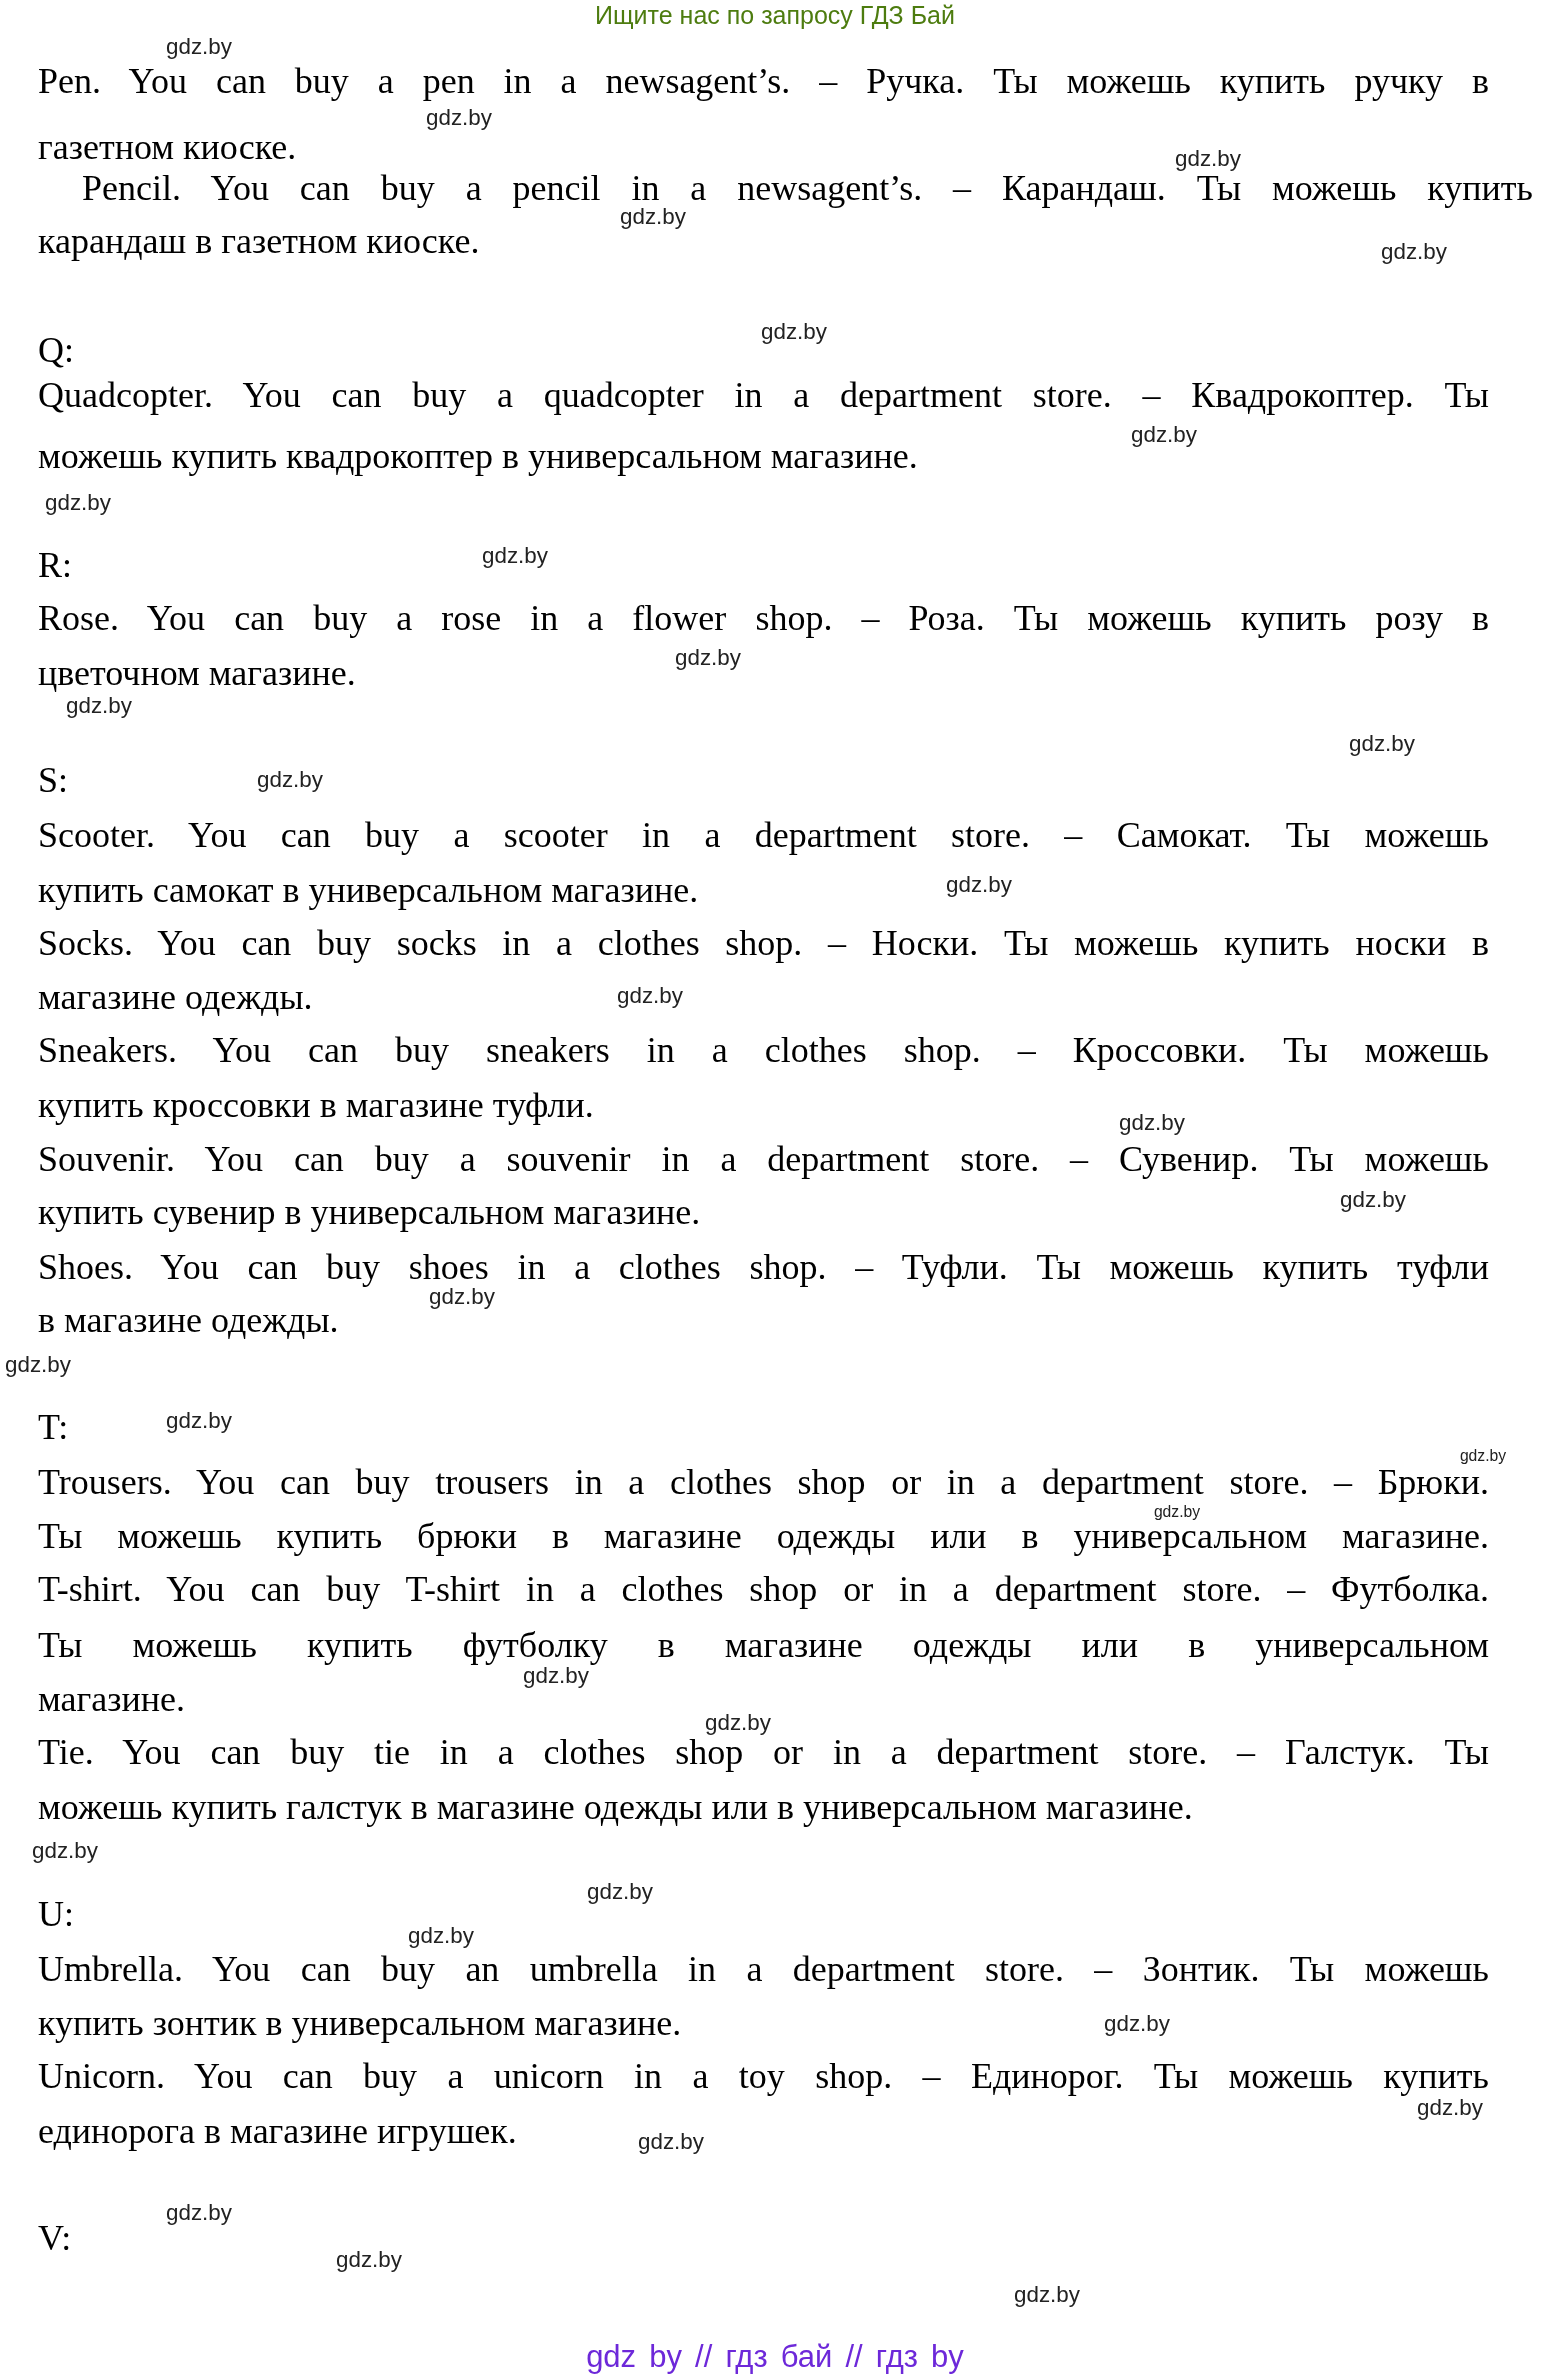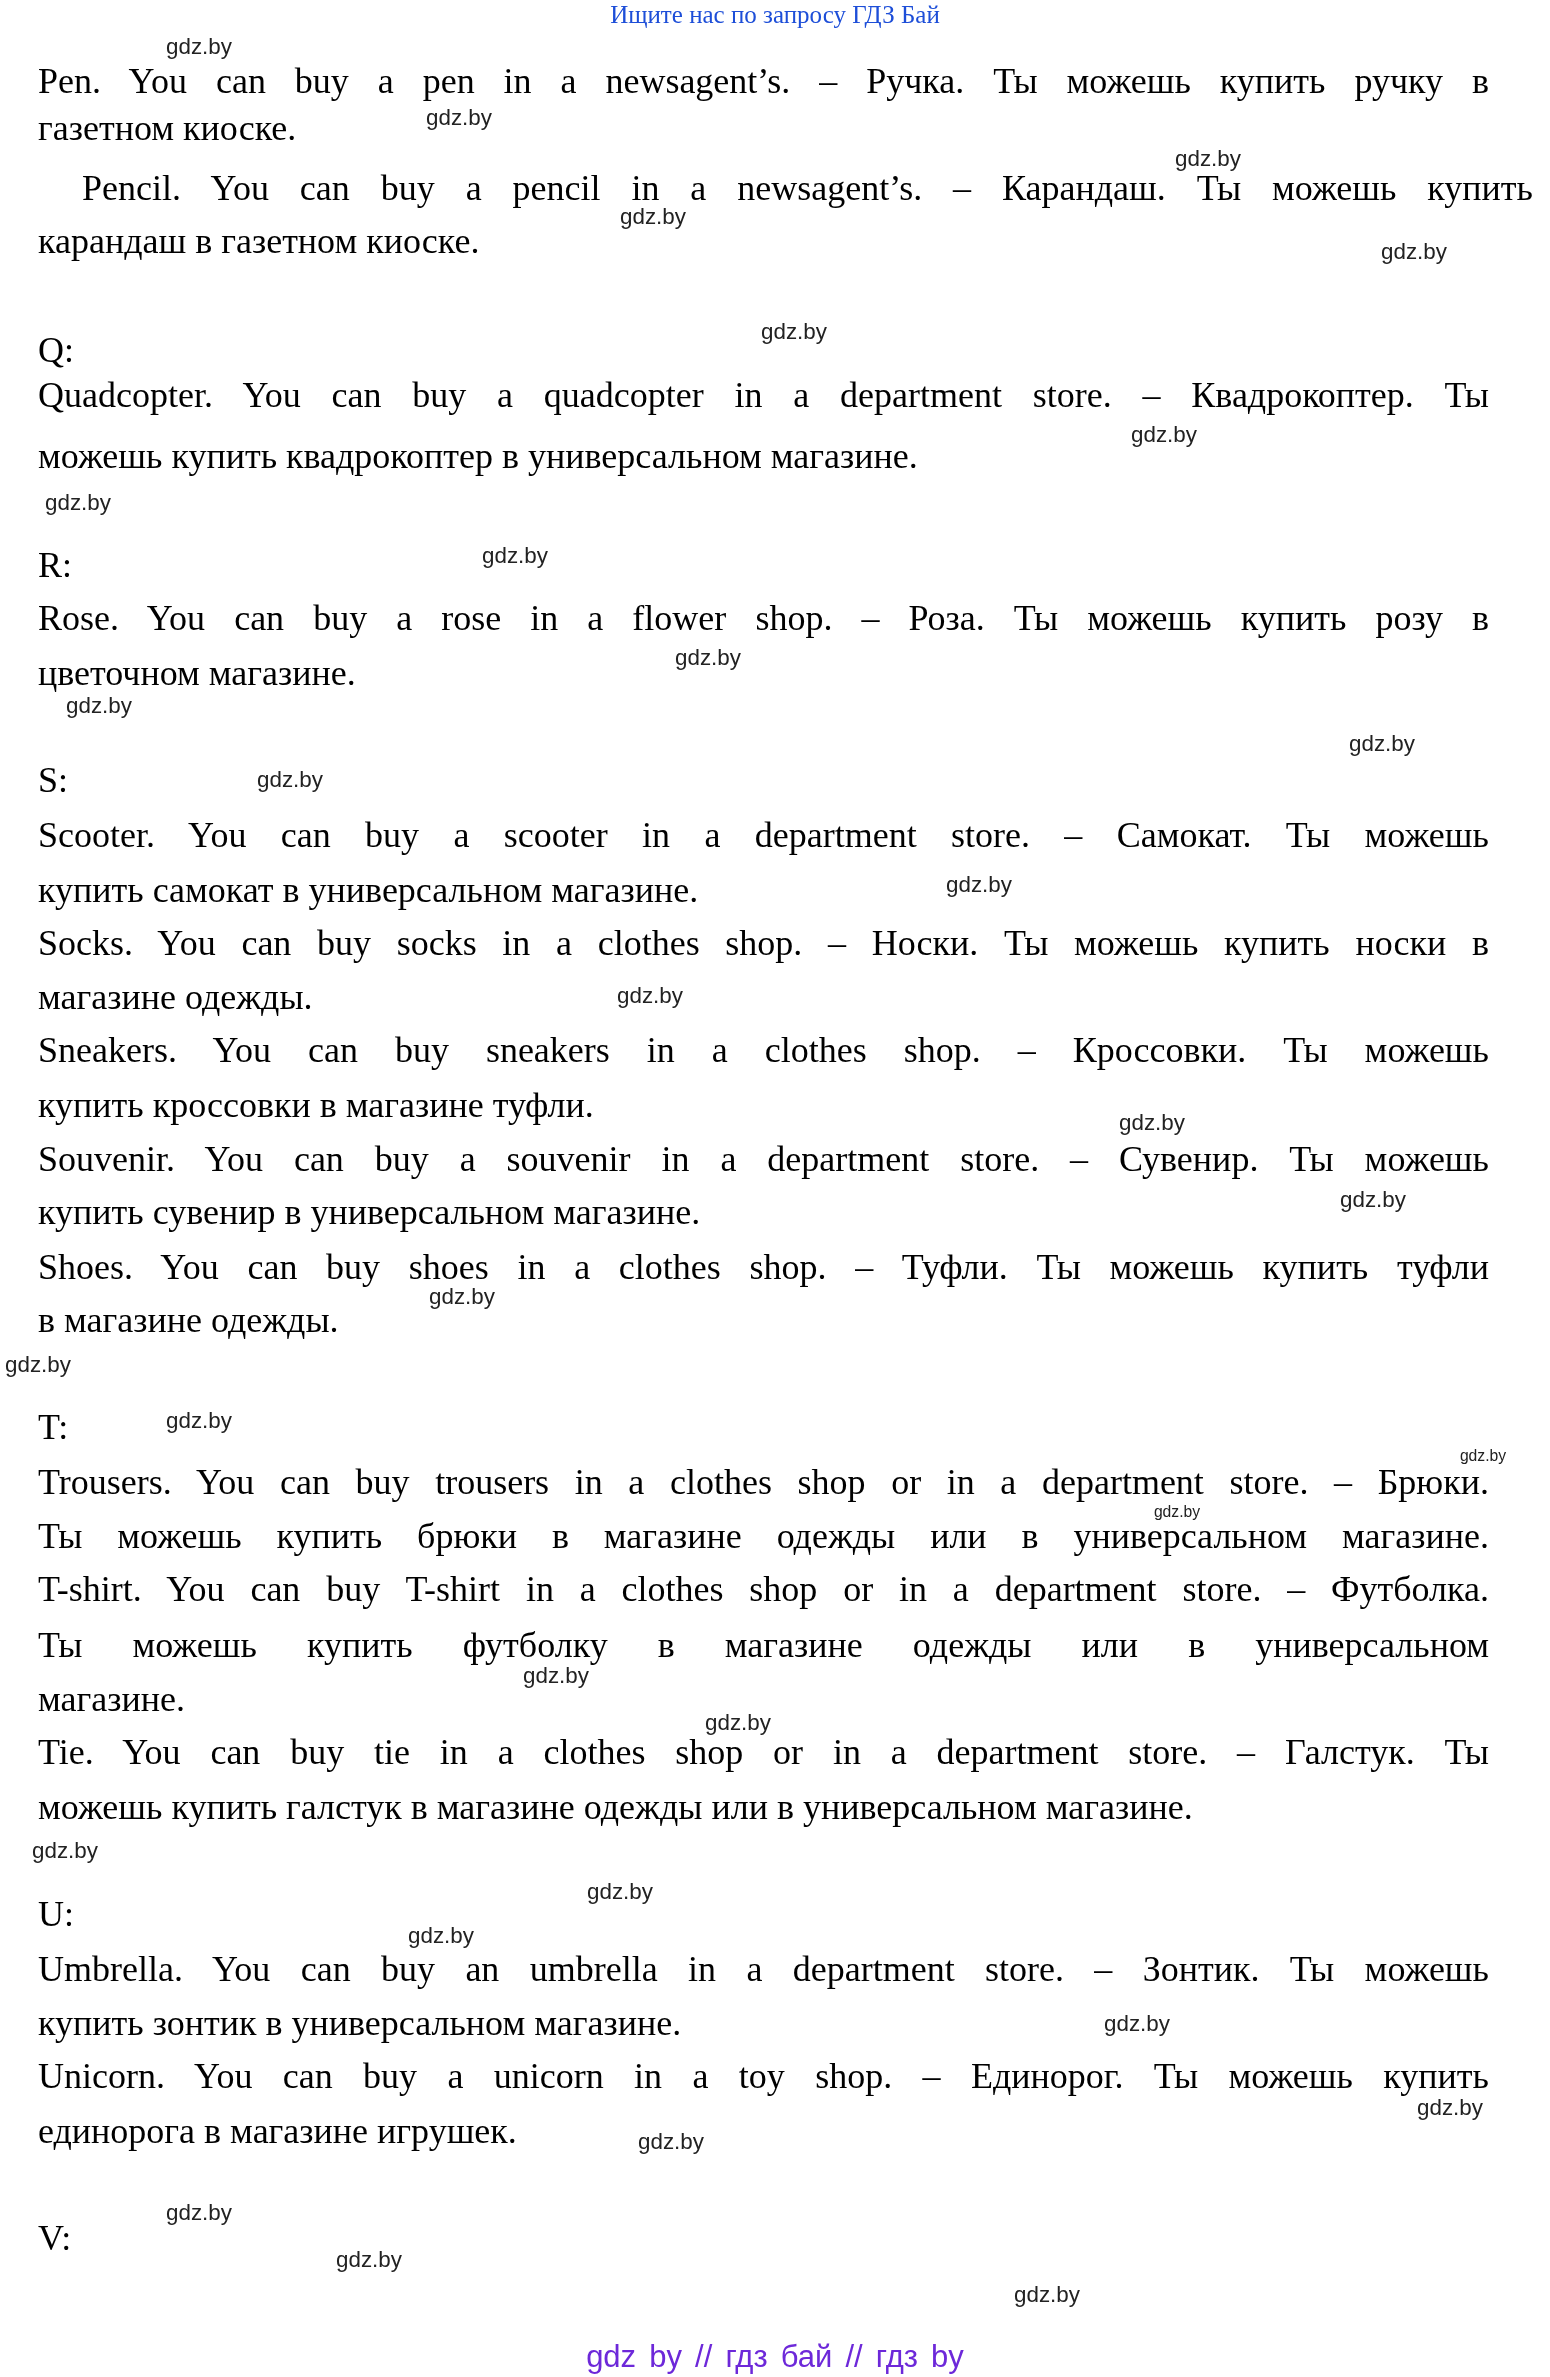--- a/index.html
+++ b/index.html
@@ -1,20 +1,20 @@
 <!DOCTYPE html>
 <html style="font-size:12px"><head>
 <meta charset="utf-8">
 <style>
   html, body { margin: 0; padding: 0; background: #ffffff; }
   body { width: 1550px; height: 2377px; position: relative; overflow: hidden; }
   .header {
     position: absolute; left: 0; top: 0; width: 1550px; height: 30px;
-    text-align: center; font-family: Liberation Serif, serif;
-    font-size: 25px; line-height: 30px; color: #1d4ed8;
+    text-align: center; font-family: Liberation Sans, sans-serif;
+    font-size: 25px; line-height: 30px; color: #4d7c0f;
   }
   .footer {
     position: absolute; left: 0; top: 2342px; width: 1550px; height: 30px;
     text-align: center; font-family: "Liberation Sans", sans-serif;
     font-size: 31px; line-height: 30px; color: #6d28d9; word-spacing: 4.5px;
   }
   .line {
     position: absolute; left: 38px; width: 1451px;
     font-family: "Liberation Serif", serif; font-size: 36px;
     line-height: 54px; height: 54px; color: #000000;
@@ -29,21 +29,21 @@
   }
   .wm.small { font-size: 15.7px; line-height: 16.4px; }
 </style>
 </head>
 <body>
 
 <div class="header">Ищите нас по запросу ГДЗ Бай</div>
 
 <div id="lines">
     <div class="line" style="top: 54px;">Pen. You can buy a pen in a newsagent’s. – Ручка. Ты можешь купить ручку в</div>
-    <div class="line last" style="top: 101px;">газетном киоске.</div>
+    <div class="line last" style="top: 120px;">газетном киоске.</div>
     <div class="line" style="top: 161px; margin-left: 44px;">Pencil. You can buy a pencil in a newsagent’s. – Карандаш. Ты можешь купить</div>
     <div class="line last" style="top: 214px;">карандаш в газетном киоске.</div>
     <div class="line label" style="top: 323px;">Q:</div>
     <div class="line" style="top: 368px;">Quadcopter. You can buy a quadcopter in a department store. – Квадрокоптер. Ты</div>
     <div class="line last" style="top: 429px;">можешь купить квадрокоптер в универсальном магазине.</div>
     <div class="line label" style="top: 538px;">R:</div>
     <div class="line" style="top: 591px;">Rose. You can buy a rose in a flower shop. – Роза. Ты можешь купить розу в</div>
     <div class="line last" style="top: 646px;">цветочном магазине.</div>
     <div class="line label" style="top: 753px;">S:</div>
     <div class="line" style="top: 808px;">Scooter. You can buy a scooter in a department store. – Самокат. Ты можешь</div>

